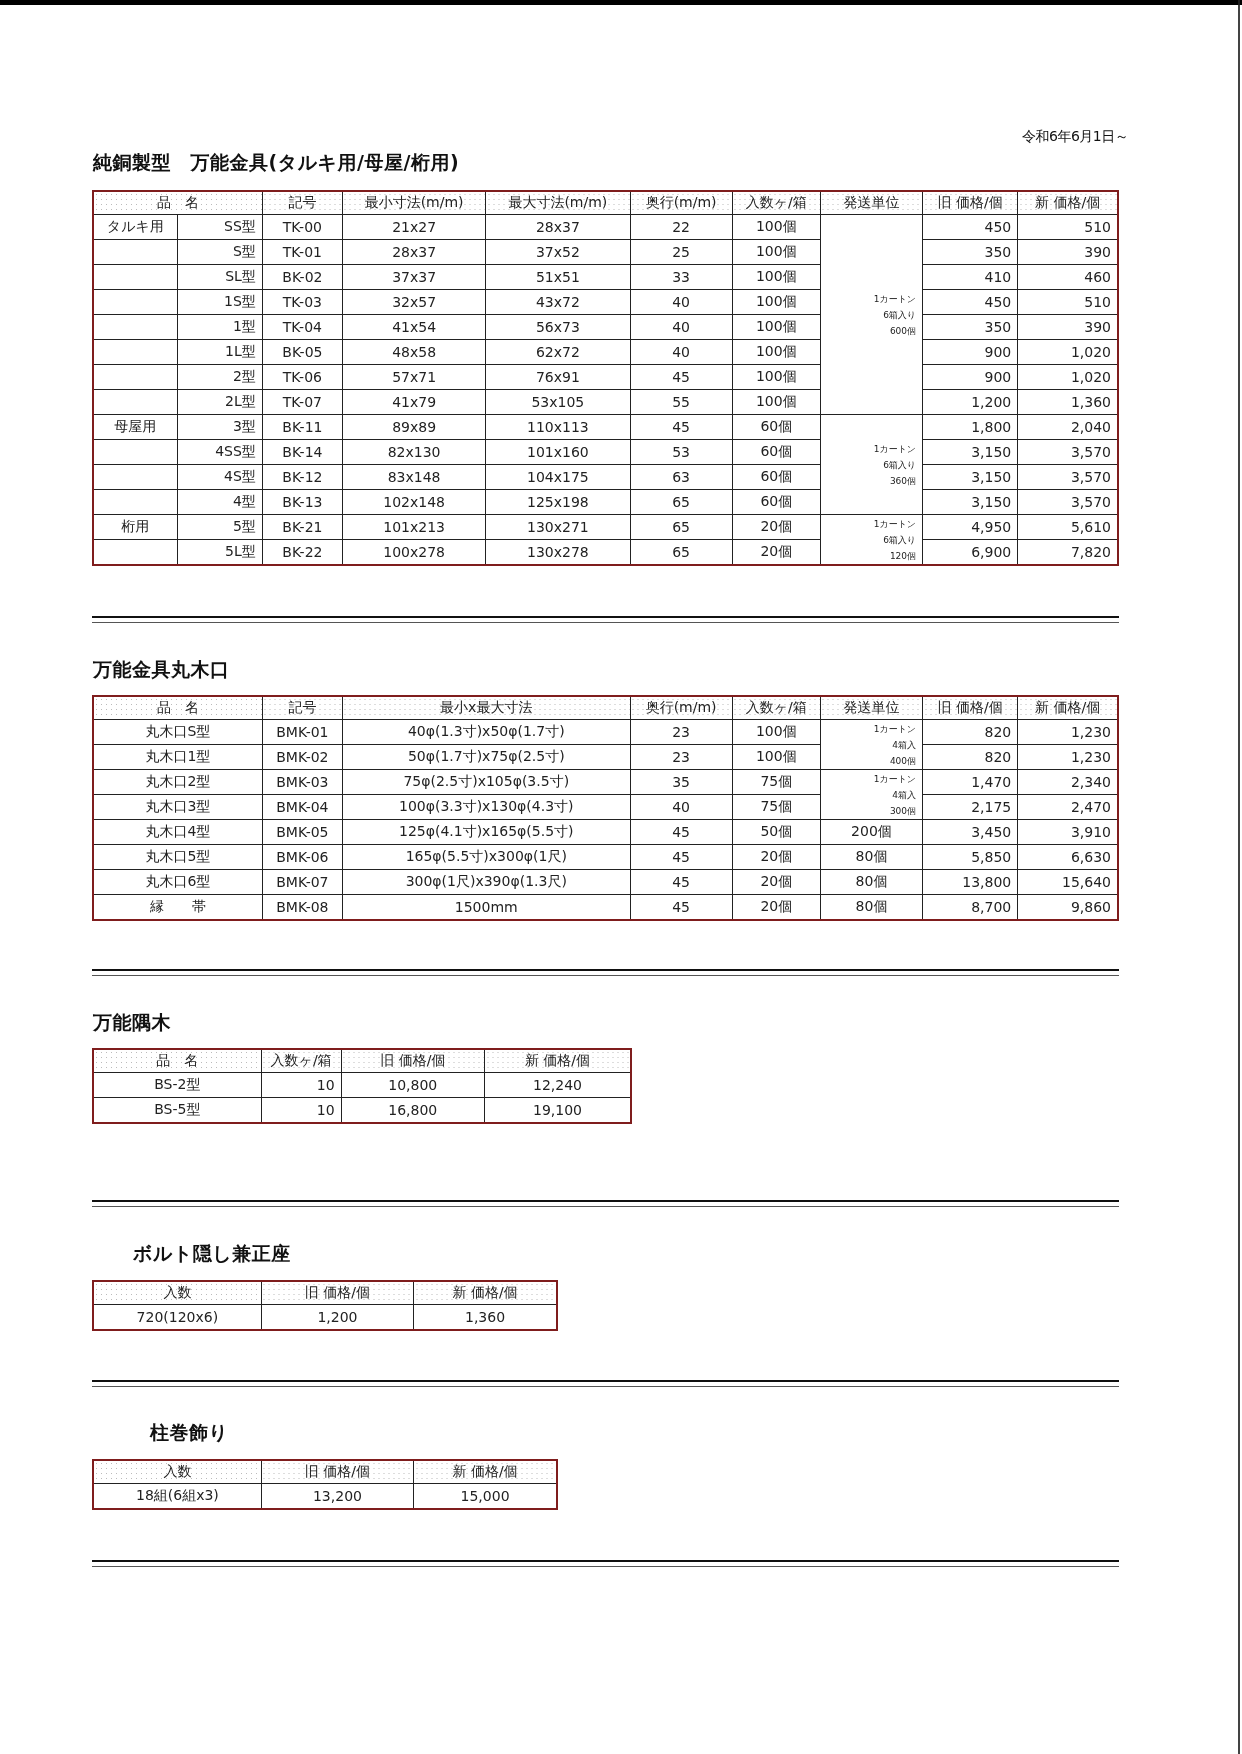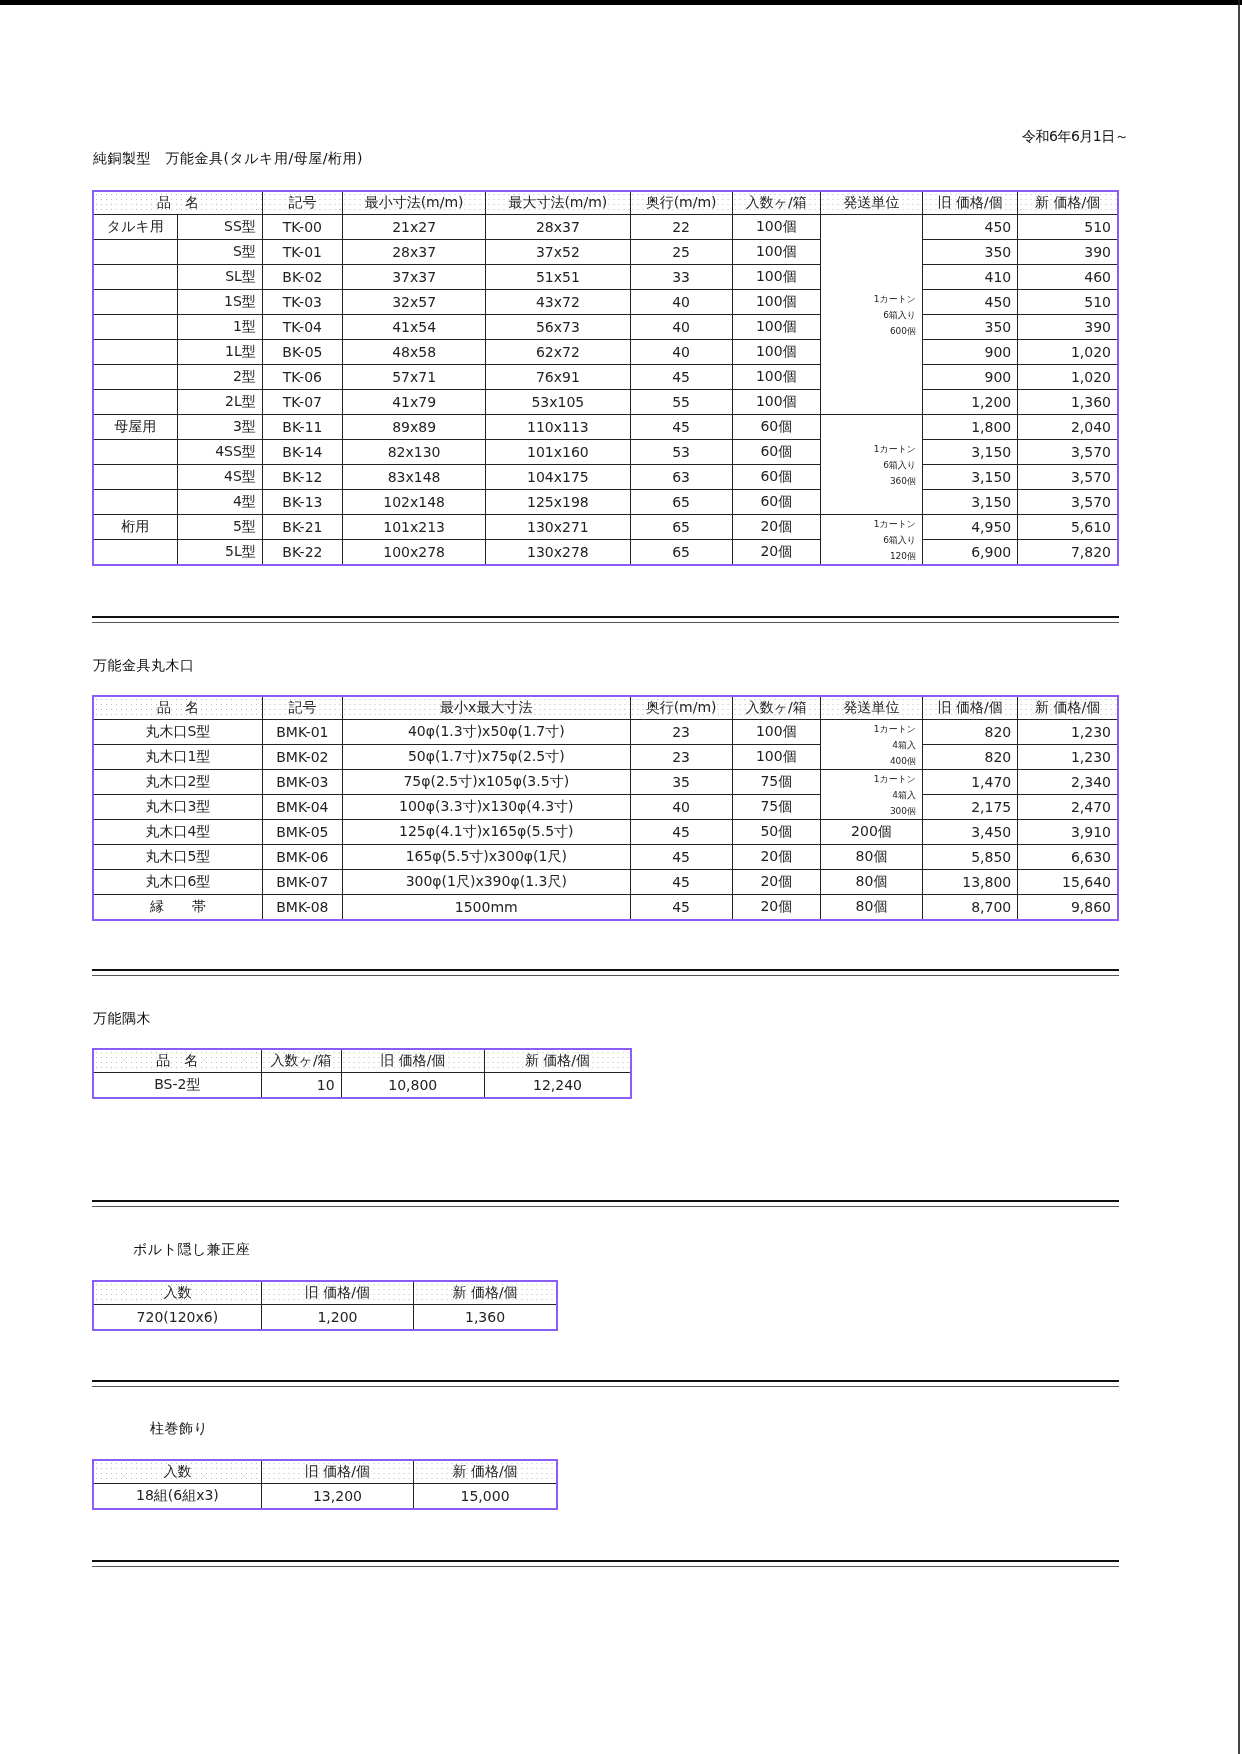--- a/index.html
+++ b/index.html
@@ -4,25 +4,25 @@
 <style>
   html, body { margin:0; padding:0; }
   body {
     width:1242px; height:1754px; position:relative; overflow:hidden;
     background:#ffffff; color:#111;
     font-family:"DejaVu Sans", "Liberation Sans", sans-serif;
   }
   .scan-top { position:absolute; left:0; top:0; width:1242px; height:5px; background:#000; }
   .scan-right { position:absolute; right:2px; top:0; width:2px; height:1754px; background:#222; opacity:.85; }
   .date { position:absolute; left:1022px; top:118px; font-size:14px; letter-spacing:-0.5px;margin-top:10px; }
-  .sec-title { position:absolute; font-weight:normal; font-size:14px; letter-spacing:0.5px; }
+  .sec-title { position:absolute; font-weight:bold; font-size:19px; letter-spacing:0.5px; }
   table { position:absolute; border-collapse:collapse; font-size:14px; color:#222; }
   td, th { border:1px solid #222; padding:0 6px; height:24px; white-space:nowrap; font-weight:normal; }
   th { background:#fff; background-image:radial-gradient(#bbb 0.6px, transparent 0.7px); background-size:5px 5px; height:22px; }
-  table { border:2px solid #8b5cf6;padding-left:33px; }
+  table { border:2px solid #7f1d1d;padding-left:33px; }
   .r { text-align:right; }
   .c { text-align:center; }
   .ship { text-align:right; font-size:9px; line-height:16px; vertical-align:middle; }
   .sep { position:absolute; left:92px; width:1027px; height:4px; border-top:2px solid #111; border-bottom:1px solid #555; }
   .ship-line { display:block; }
 </style>
 </head>
 <body>
 
 <div class="scan-top"></div>
@@ -364,20 +364,26 @@
         <th class="c">新 価格/個</th>
       </tr>
     </thead>
   <tbody>
       <tr>
         <td class="c">BS-2型</td>
         <td class="r">10</td>
         <td class="c">10,800</td>
         <td class="c">12,240</td>
       </tr>
+      <tr>
+        <td class="c">BS-5型</td>
+        <td class="r">10</td>
+        <td class="c">16,800</td>
+        <td class="c">19,100</td>
+      </tr>
     </tbody>
 </table>
 
 <div class="sep" style="top:1200px;"></div>
 
 <div class="sec-title" style="left:133px; top:1241px;">ボルト隠し兼正座</div>
 <table id="t4" style="left:92px; top:1280px; width:466px;">
   <colgroup>
       <col style="width:169px">
       <col style="width:153px">

